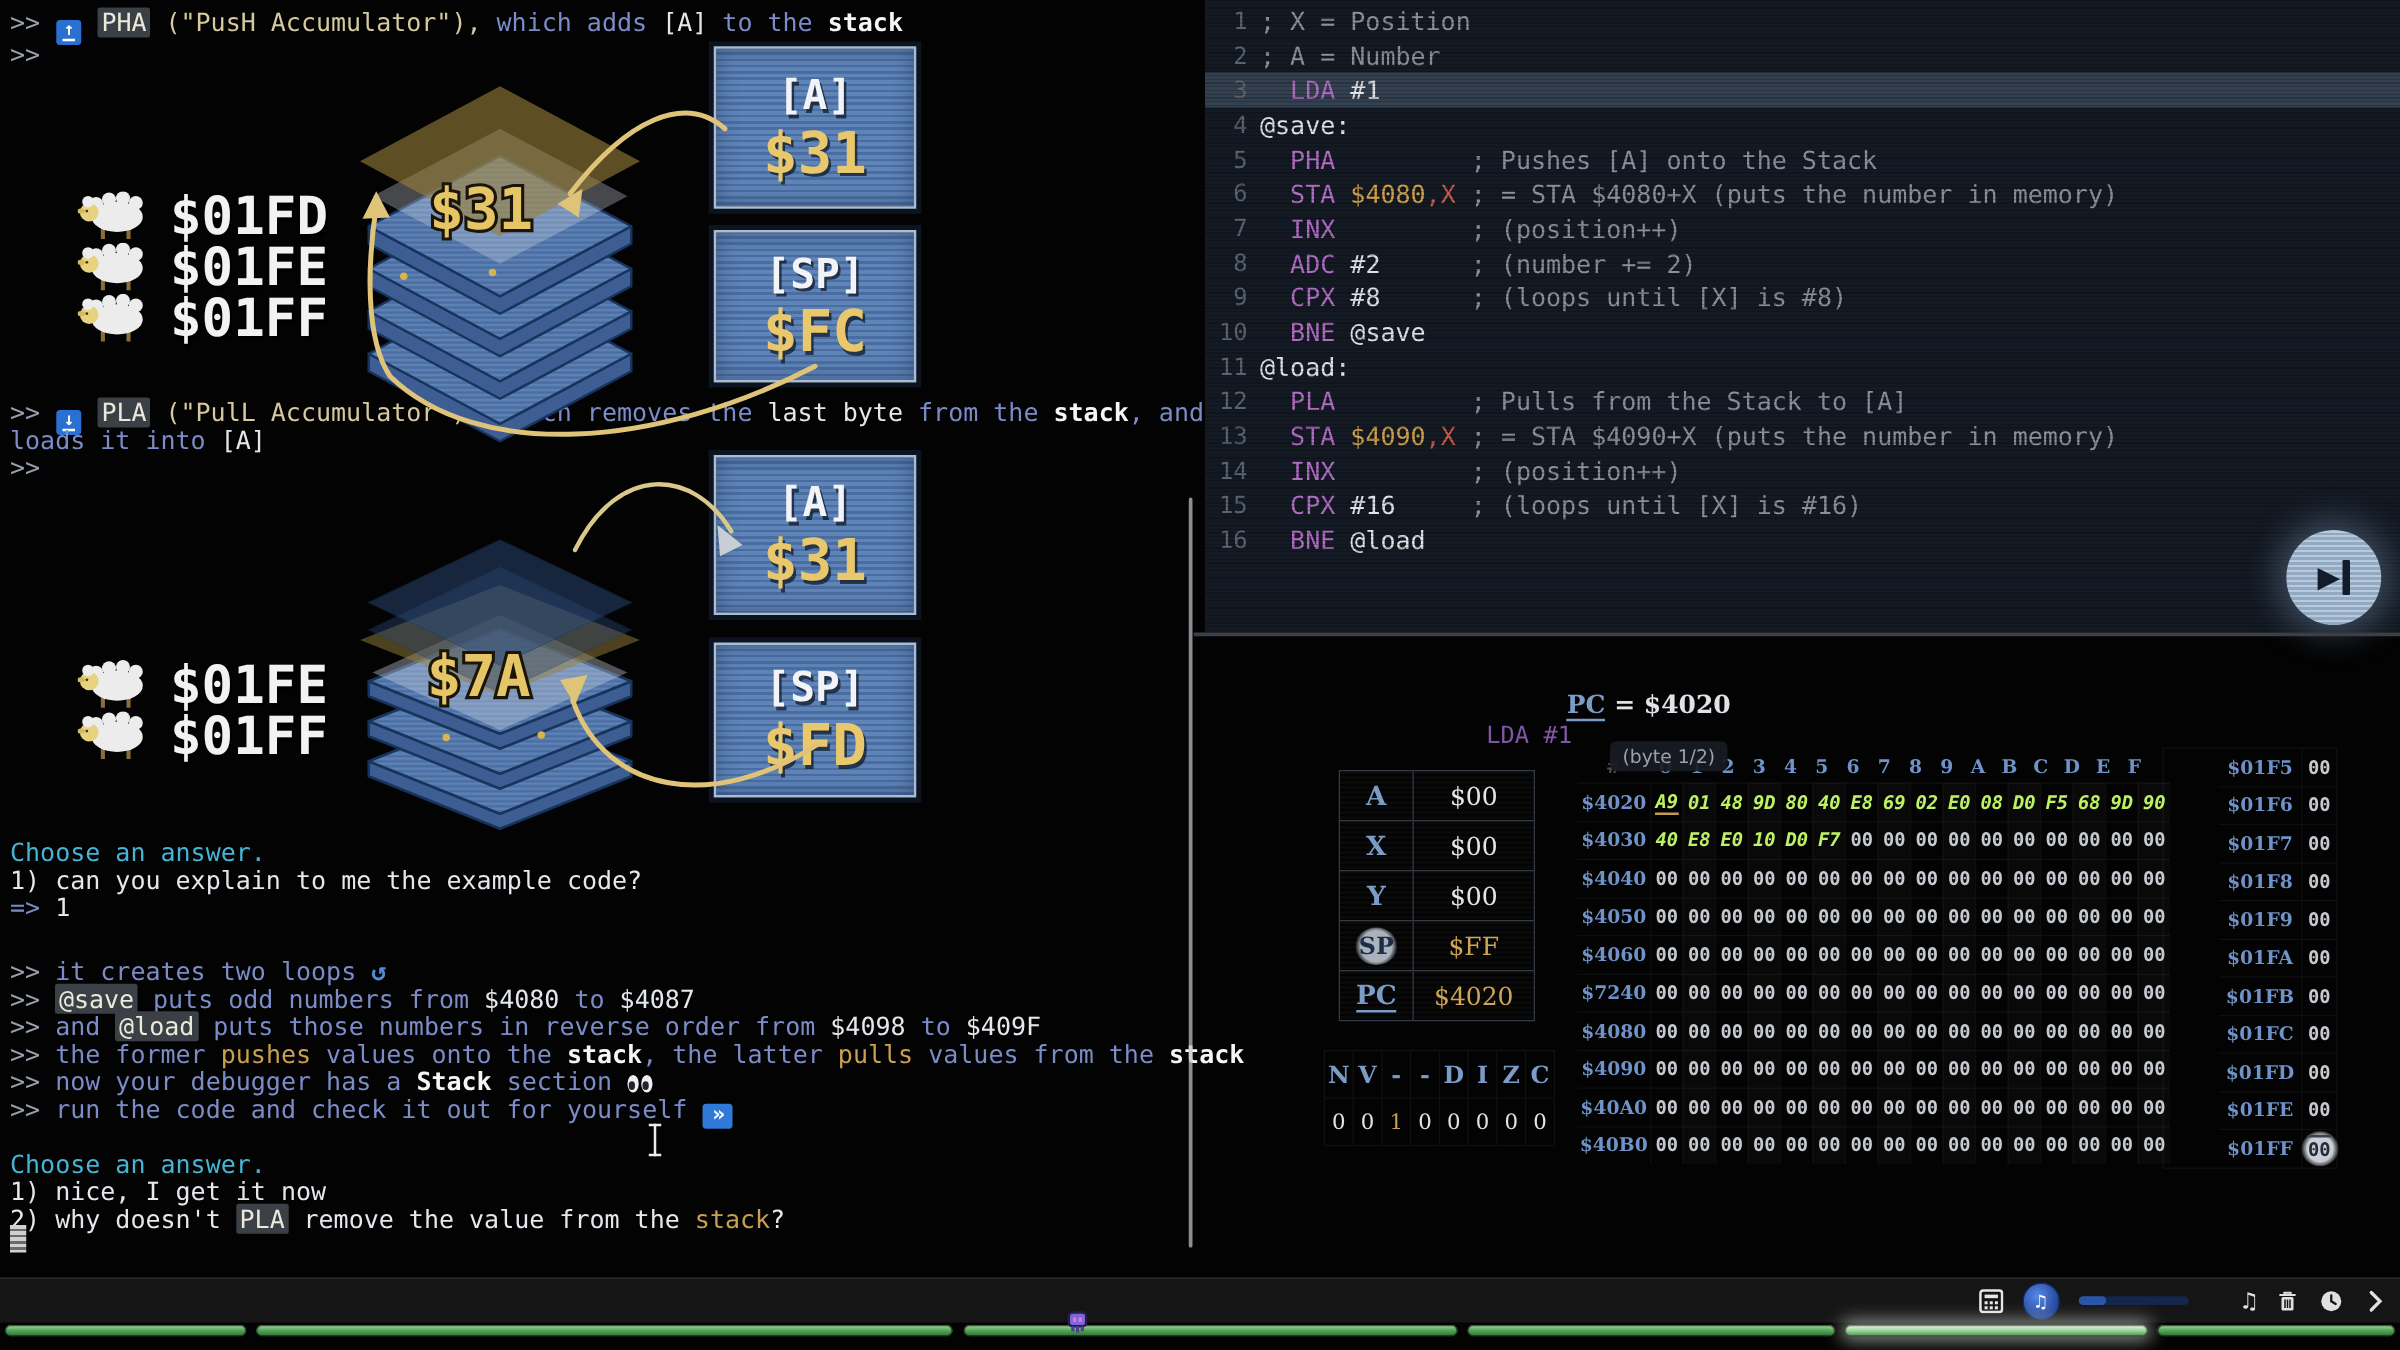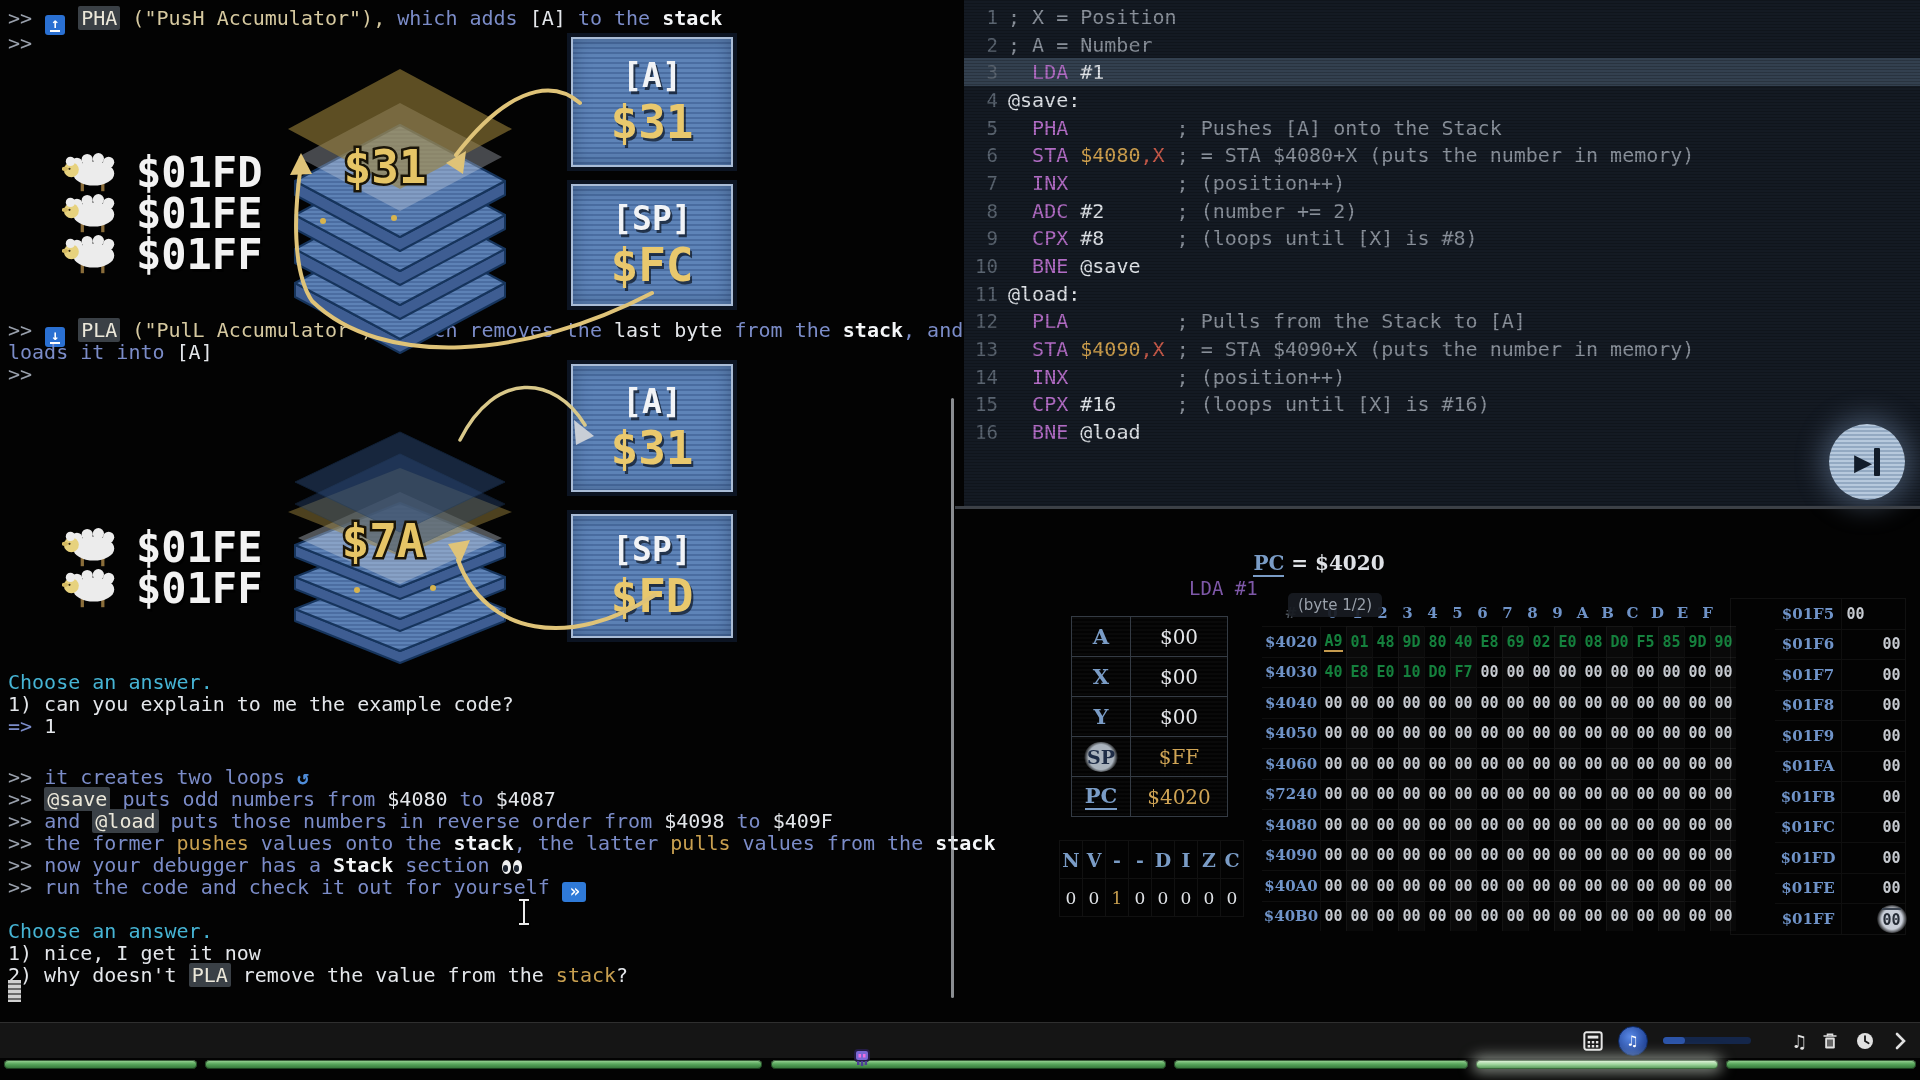--- a/index.html
+++ b/index.html
@@ -83,25 +83,25 @@
   .mem-row{display:flex;}
   .mem-h{width:25px;height:26px;display:flex;align-items:center;justify-content:center;
         font:bold 15px "DejaVu Serif",serif;color:#6f93c8;}
   .mem-h.first{width:58px;color:#4a5159;}
   .mem-a{width:58px;height:29.5px;display:flex;align-items:center;justify-content:center;
         font:bold 15px "DejaVu Serif",serif;color:#6f93c8;border-top:1px solid rgba(255,255,255,.05);}
   .mem-c{width:25px;height:29.5px;display:flex;align-items:center;justify-content:center;
         font:bold 15px "DejaVu Sans Mono",monospace;color:#c6cad0;
         border-top:1px solid rgba(255,255,255,.05);border-left:1px solid rgba(255,255,255,.045);}
   .mem-c:nth-child(odd){background:rgba(255,255,255,.028);}
-  .mem-c .gold{color:#15803d;}
+  .mem-c .gold{color:#bef264;font-style:italic;}
   .mem-c .ul{border-bottom:2px solid #c49a4e;}
   #stackpanel{position:absolute;left:1730px;top:598px;border:1px solid rgba(255,255,255,.06);padding-left:44px;}
   .stk-row{display:flex;height:29.5px;}
-  .stk-row + .stk-row{border-top:1px solid rgba(255,255,255,.05);gap:36px;}
+  .stk-row + .stk-row{border-top:1px solid rgba(255,255,255,.05);}
   .stk-a{width:66px;display:flex;align-items:center;justify-content:center;
         font:bold 15px "DejaVu Serif",serif;color:#6f93c8;border-right:1px solid rgba(255,255,255,.05);}
   .stk-v{width:27px;display:flex;align-items:center;justify-content:center;
         font:bold 15px "DejaVu Sans Mono",monospace;color:#c6cad0;position:relative;}
   .stk-v.mark::before{content:"";position:absolute;width:30px;height:28px;border-radius:50%;
         background:radial-gradient(circle,#c9ced8 0 50%,rgba(201,206,216,0) 75%);}
   .stk-v.mark span{position:relative;color:#262c36;border-top:2px solid #3a4350;padding-top:1px;}
   
   #bottombar{position:absolute;left:0;top:1022px;width:1920px;height:35px;background:#151515;border-top:1px solid #2f2f2f;}
   #bb-left{position:absolute;left:10px;top:0;height:35px;display:flex;align-items:center;gap:13px;
@@ -403,21 +403,21 @@
         <div class="mem-c">
           <span class="gold">08</span>
         </div>
         <div class="mem-c">
           <span class="gold">D0</span>
         </div>
         <div class="mem-c">
           <span class="gold">F5</span>
         </div>
         <div class="mem-c">
-          <span class="gold">85</span>
+          <span class="gold">68</span>
         </div>
         <div class="mem-c">
           <span class="gold">9D</span>
         </div>
         <div class="mem-c">
           <span class="gold">90</span>
         </div>
       </div>
       <div class="mem-row">
         <div class="mem-a">$4030</div>

